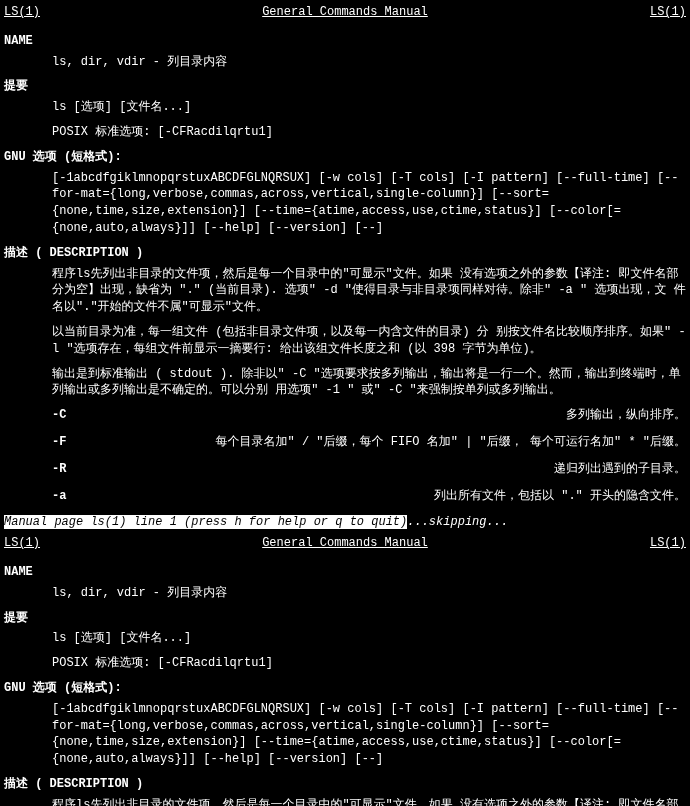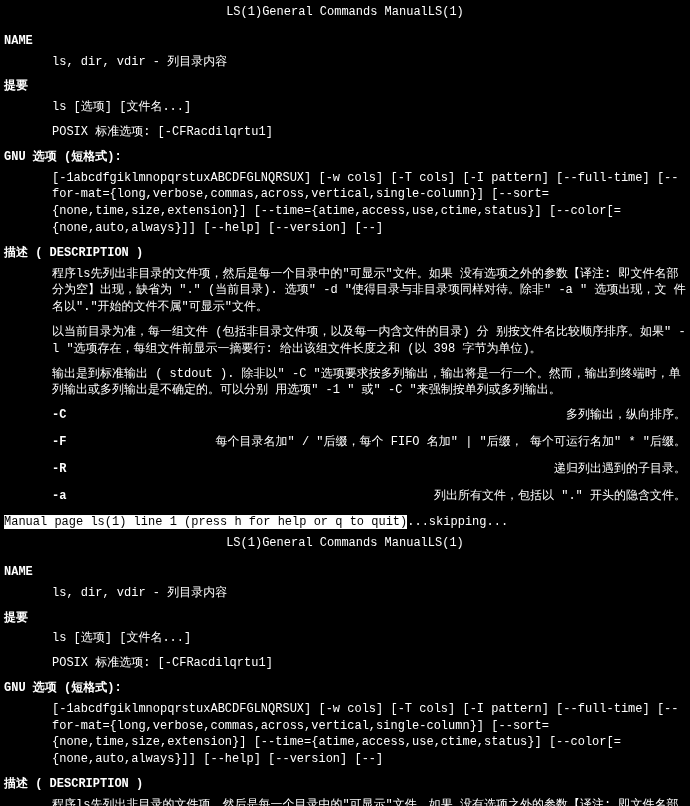--- a/index.html
+++ b/index.html
@@ -11,42 +11,44 @@
       background: #000;
       color: #fff;
       font-family: "Courier New", monospace;
       font-size: 12px;
       line-height: 1.4;
       width: 690px;
       padding: 4px;
     }
     .header-line {
       display: flex;
-      justify-content: center;
+      justify-content: space-between;
       margin-bottom: 12px;
+      text-decoration: underline;
     }
     .section-heading {
       font-weight: bold;
       margin-top: 8px;
       margin-bottom: 4px;
     }
     .indent {
       margin-left: 48px;
     }
     .para {
       margin-bottom: 8px;
     }
     .status-line {
       background: #fff;
       color: #000;
       display: inline;
     }
     .status-wrapper {
       margin-top: 8px;
       margin-bottom: 4px;
+      font-style: italic;
     }
     .opt-row {
       display: flex;
       margin-bottom: 10px;
     }
     .opt-flag {
       width: 48px;
       font-weight: bold;
     }
     .opt-desc {

